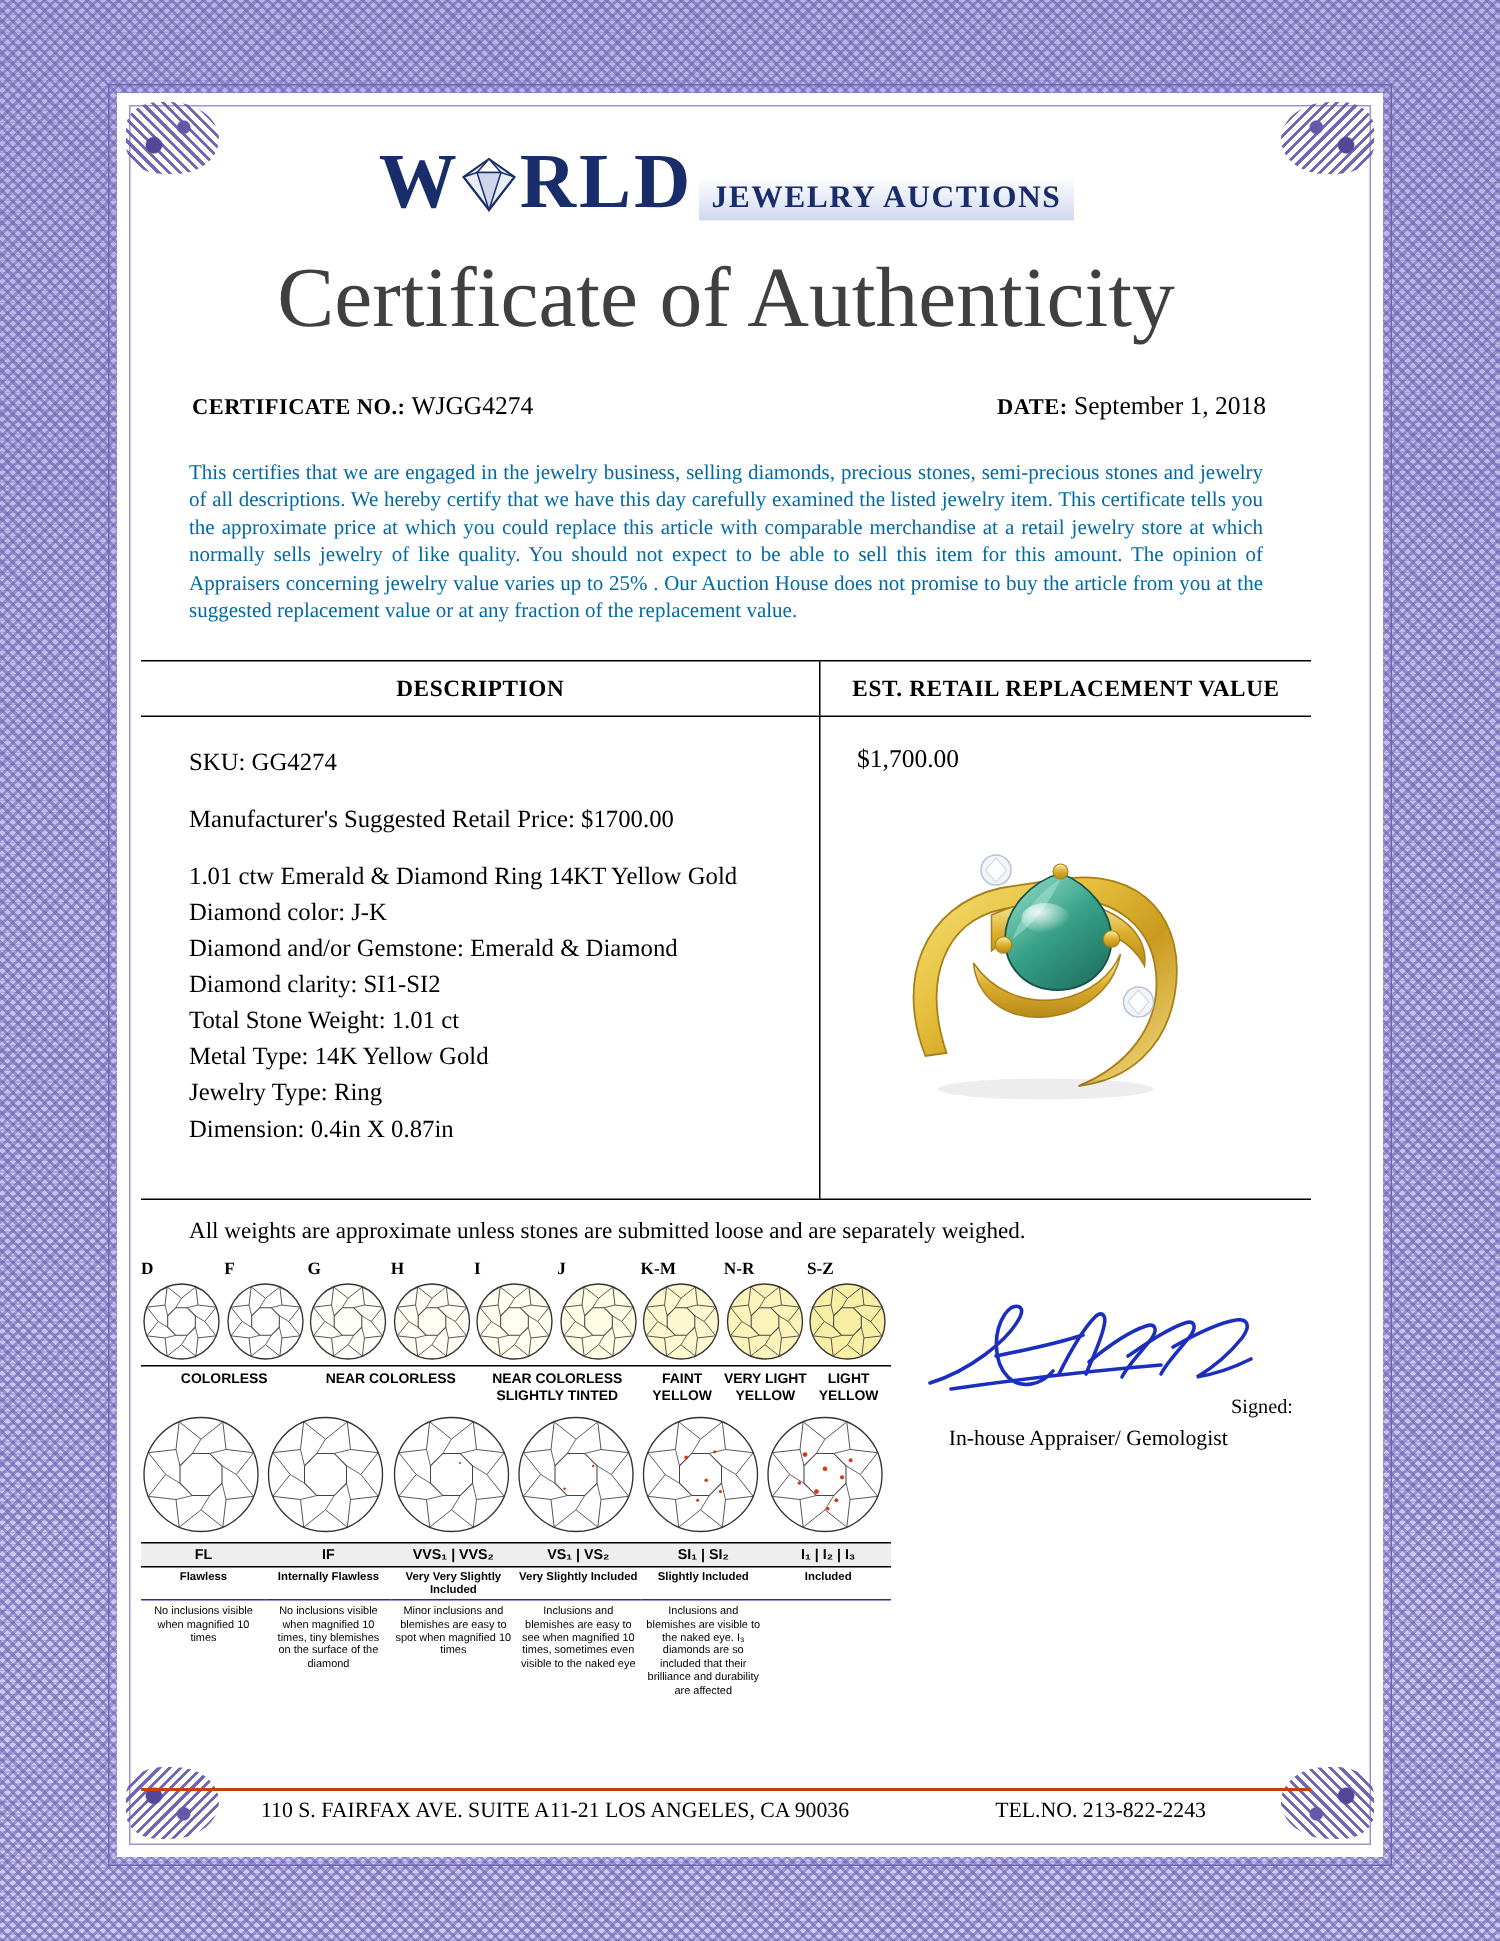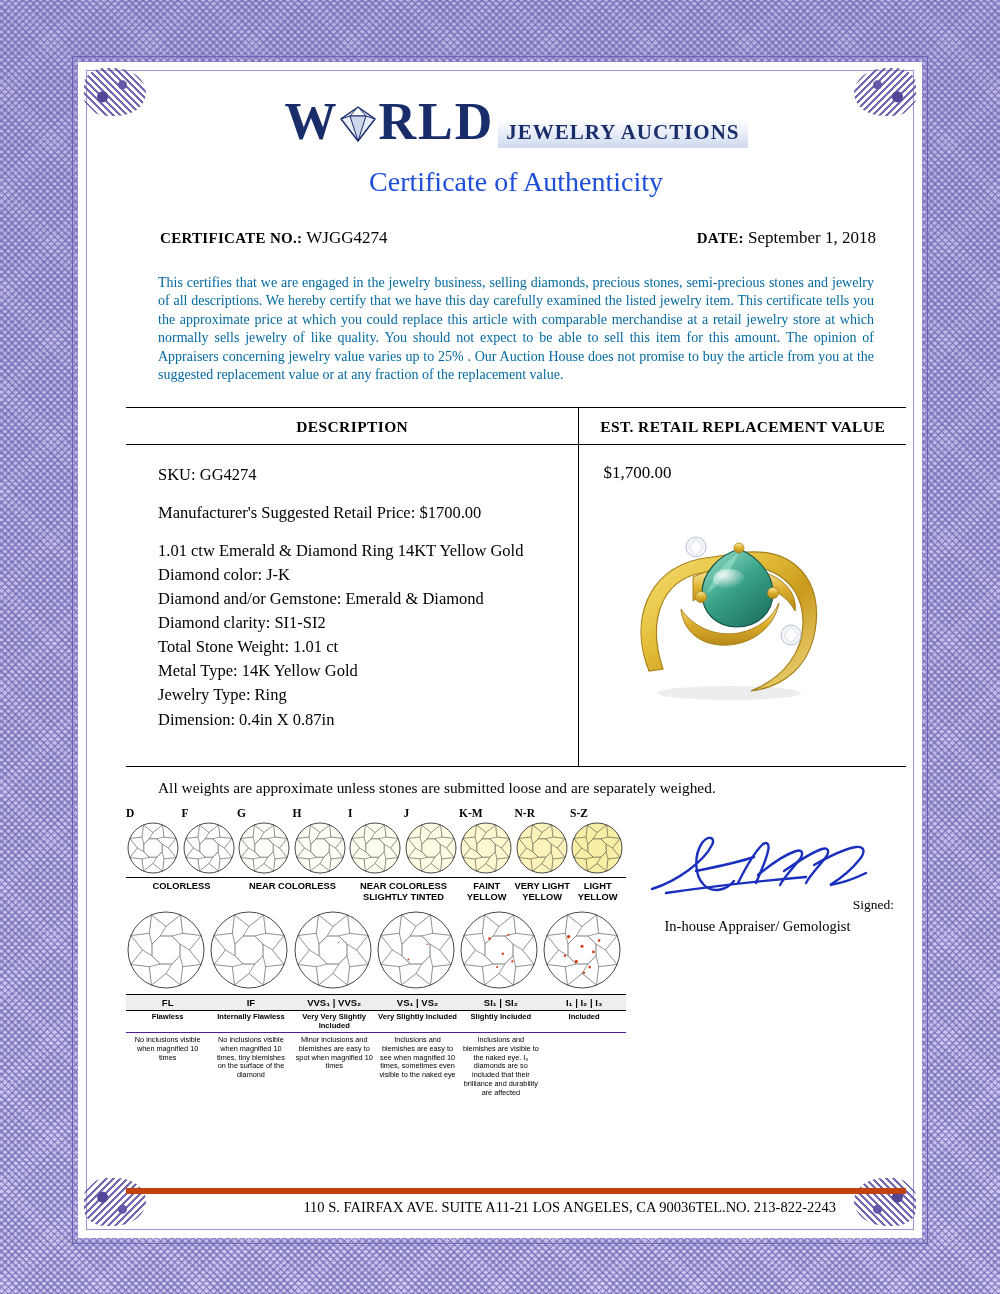--- a/index.html
+++ b/index.html
@@ -43,21 +43,21 @@
     border-radius:40% 60% 55% 45%;
     opacity:.95;
   }
   .corner.tl { left:84px; top:68px; }
   .corner.tr { right:84px; top:68px; transform:scaleX(-1); }
   .corner.bl { left:84px; bottom:68px; transform:scaleY(-1); }
   .corner.br { right:84px; bottom:68px; transform:scale(-1,-1); }
 
   
   .content {
-    position:absolute; left:112px; top:78px; width:808px; height:1144px;
+    position:absolute; left:80px; top:78px; width:808px; height:1144px;
   }
 
   
   .logo-wrap { text-align:center; padding-top:18px; }
   .logo-world {
     font-family:"Liberation Serif", serif;
     font-weight:bold;
     font-size:52px;
     letter-spacing:2px;
     color:#1a2d6b;
@@ -77,23 +77,23 @@
     letter-spacing:1px;
     color:#1a2d6b;
     background:linear-gradient(#ffffff,#cfd9ef);
     display:inline-block;
     padding:1px 8px 3px;
   }
 
   h1.cert-title {
     text-align:center;
     font-weight:normal;
-    font-size:28px;
+    font-size:57px;
     margin:18px 0 4px;
-    color:#1d4ed8;
+    color:#404040;
     font-family:"Liberation Serif", serif;
   }
 
   .meta-row {
     display:flex;
     justify-content:space-between;
     font-size:17px;
     margin:30px 44px 0 48px;
   }
   .meta-row b { font-size:15px; letter-spacing:.3px; }
@@ -211,22 +211,22 @@
     margin-top:-6px;
     flex-direction:column;
   }
   .sig-label { font-size:13.5px; padding-right:6px; }
   .sig-rule { flex:1; border-bottom:1px solid #000; height:14px; }
   .sig-title { font-size:14.5px; margin-top:4px; }
 
   
   .footer {
     position:absolute; left:14px; right:14px; bottom:6px;
-    border-top:6px solid #c2410c;
-    display:flex; justify-content:flex-end;
+    border-top:2px solid #c2410c;
+    display:flex; justify-content:space-between;
     padding-top:5px;
     font-size:14.5px;
     font-family:"Liberation Serif", serif;
   }
   .footer .addr { padding-left:80px; }
   .footer .tel { padding-right:70px; }
 </style>
 </head>
 <body>
 

